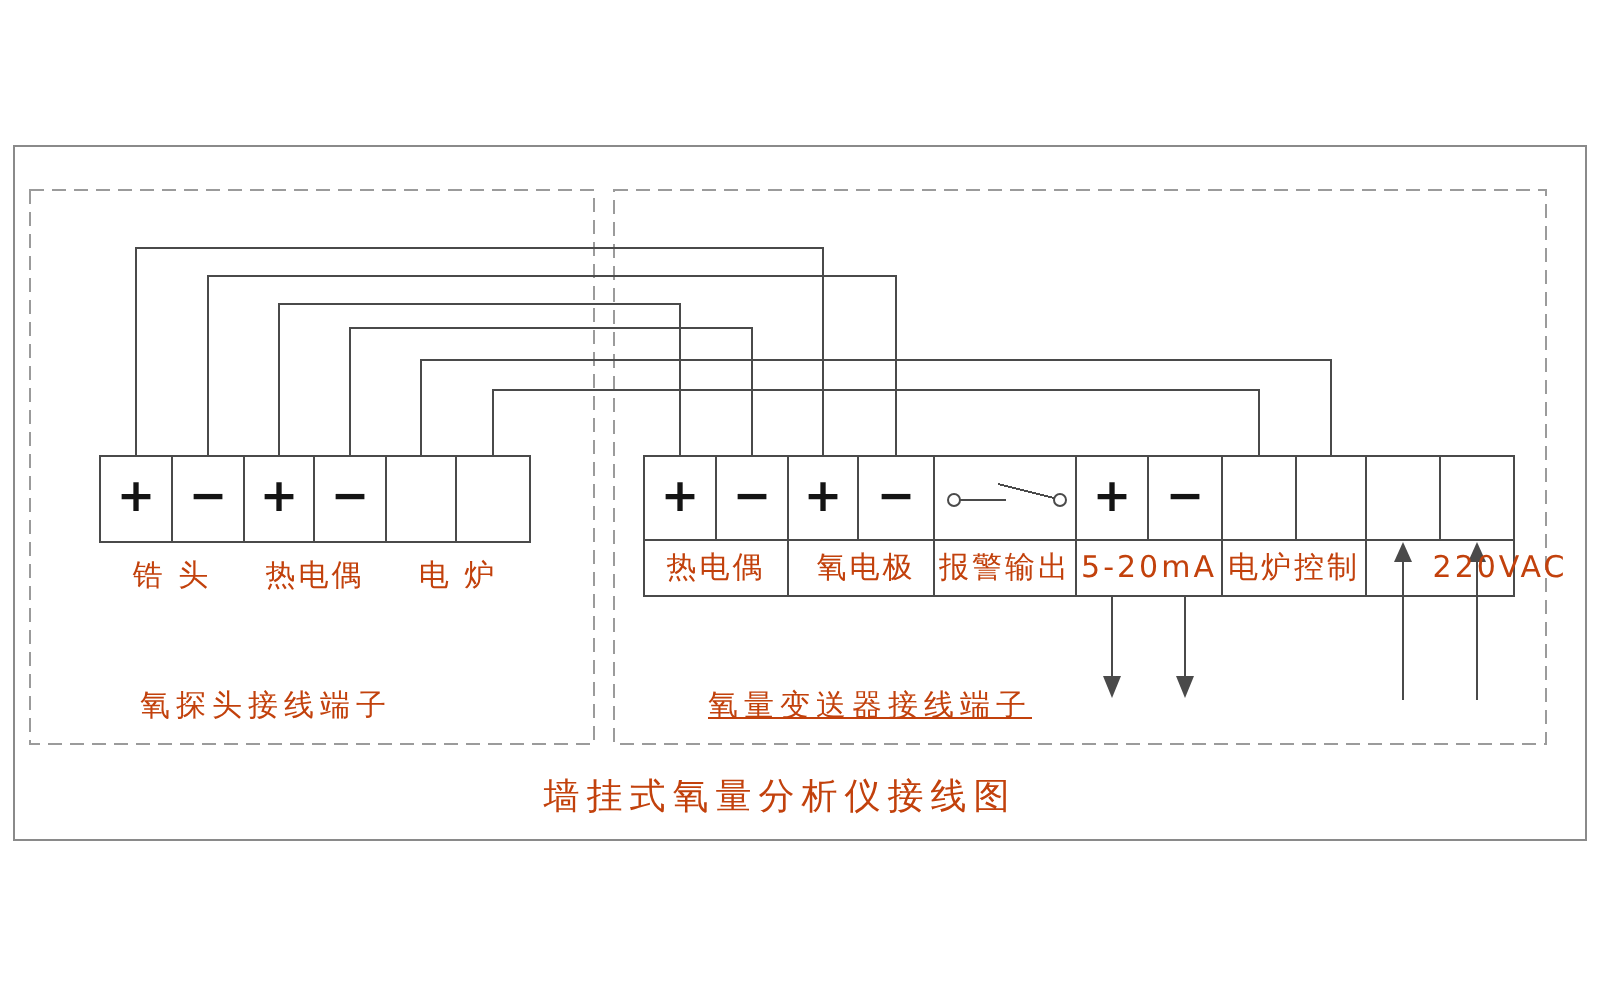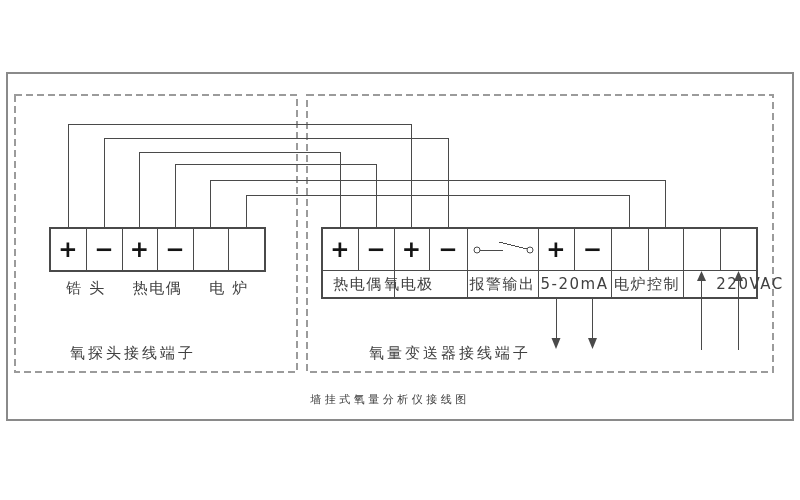--- a/index.html
+++ b/index.html
@@ -1,23 +1,23 @@
 <!DOCTYPE html>
 <html><head>
 <meta charset="utf-8">
 <style>
   html,body{margin:0;padding:0;background:#fff;}
   .stage{position:relative;width:800px;height:500px;background:#ffffff;overflow:hidden;
          font-family:"DejaVu Sans","Liberation Sans",sans-serif;}
   .layer{position:absolute;left:0;top:0;}
-  .t{position:absolute;transform:translate(-50%,-50%);white-space:nowrap;color:#404040;line-height:1;}
+  .t{position:absolute;transform:translate(-50%,-50%);white-space:nowrap;color:#c2410c;line-height:1;}
   .sign{font-size:23px;font-weight:bold;color:#141414;}
   .lbl{font-size:15px;letter-spacing:1.5px;}
   .cap{font-size:15px;letter-spacing:3px;}
-  .title{font-size:11px;letter-spacing:3.5px;}
+  .title{font-size:18px;letter-spacing:3.5px;}
 </style>
 </head>
 <body>
 
 <div class="stage">
   <svg id="geo" class="layer" width="800" height="500" viewBox="0 0 800 500">
       <rect x="7" y="73" width="786" height="347" fill="none" stroke="#8a8a8a" stroke-width="1.3" shape-rendering="crispEdges"></rect>
       <rect x="15" y="95" width="282" height="277" fill="none" stroke="#9b9b9b" stroke-width="1.3" shape-rendering="crispEdges" stroke-dasharray="7 4"></rect>
       <rect x="307" y="95" width="466" height="277" fill="none" stroke="#9b9b9b" stroke-width="1.3" shape-rendering="crispEdges" stroke-dasharray="7 4"></rect>
       <rect x="50" y="228" width="215" height="43" fill="none" stroke="#4a4a4a" stroke-width="1.3" shape-rendering="crispEdges"></rect>
@@ -57,35 +57,35 @@
       <polygon points="697,281 706,281 701.5,271" fill="#4a4a4a"></polygon>
       <line x1="738.5" y1="279" x2="738.5" y2="350" stroke="#4a4a4a" stroke-width="1" shape-rendering="crispEdges"></line>
       <polygon points="734,281 743,281 738.5,271" fill="#4a4a4a"></polygon>
       <circle cx="477" cy="250" r="3" fill="none" stroke="#4a4a4a" stroke-width="1"></circle>
       <circle cx="530" cy="250" r="3" fill="none" stroke="#4a4a4a" stroke-width="1"></circle>
       <line x1="480" y1="250" x2="503" y2="250" stroke="#4a4a4a" stroke-width="1" shape-rendering="crispEdges"></line>
       <line x1="499" y1="242" x2="527" y2="249" stroke="#4a4a4a" stroke-width="1" shape-rendering="crispEdges"></line>
     </svg>
   <div id="texts" class="layer" style="width:800px;height:500px;">
     <div class="t cap" style="left:133px;top:353px;">氧探头接线端子</div>
-    <div class="t cap" style="left:450px;top:353px;">氧量变送器接线端子</div>
+    <div class="t cap" style="left:435px;top:353px;text-decoration:underline;">氧量变送器接线端子</div>
     <div class="t title" style="left:390px;top:399px;">墙挂式氧量分析仪接线图</div>
   <div class="t sign" style="left: 68px; top: 249px;">+</div>
       <div class="t sign" style="left: 104px; top: 249px;">−</div>
       <div class="t sign" style="left: 139.5px; top: 249px;">+</div>
       <div class="t sign" style="left: 175px; top: 249px;">−</div>
       <div class="t sign" style="left: 340px; top: 249px;">+</div>
       <div class="t sign" style="left: 376px; top: 249px;">−</div>
       <div class="t sign" style="left: 411.5px; top: 249px;">+</div>
       <div class="t sign" style="left: 448px; top: 249px;">−</div>
       <div class="t sign" style="left: 556px; top: 249px;">+</div>
       <div class="t sign" style="left: 592.5px; top: 249px;">−</div>
       <div class="t lbl" style="left: 86px; top: 288px;">锆 头</div>
       <div class="t lbl" style="left: 157.5px; top: 288px;">热电偶</div>
       <div class="t lbl" style="left: 229px; top: 288px;">电 炉</div>
       <div class="t lbl" style="left: 358px; top: 284px;">热电偶</div>
-      <div class="t lbl" style="left: 409px; top: 284px;">氧电极</div>
+      <div class="t lbl" style="left: 433px; top: 284px;">氧电极</div>
       <div class="t lbl" style="left: 502.5px; top: 284px;">报警输出</div>
       <div class="t lbl" style="left: 574.5px; top: 284px;">5-20mA</div>
       <div class="t lbl" style="left: 647px; top: 284px;">电炉控制</div>
       <div class="t lbl" style="left: 720px; top: 284px; margin-left: 30px;">220VAC</div>
     </div>
 </div>
 
 </body></html>

